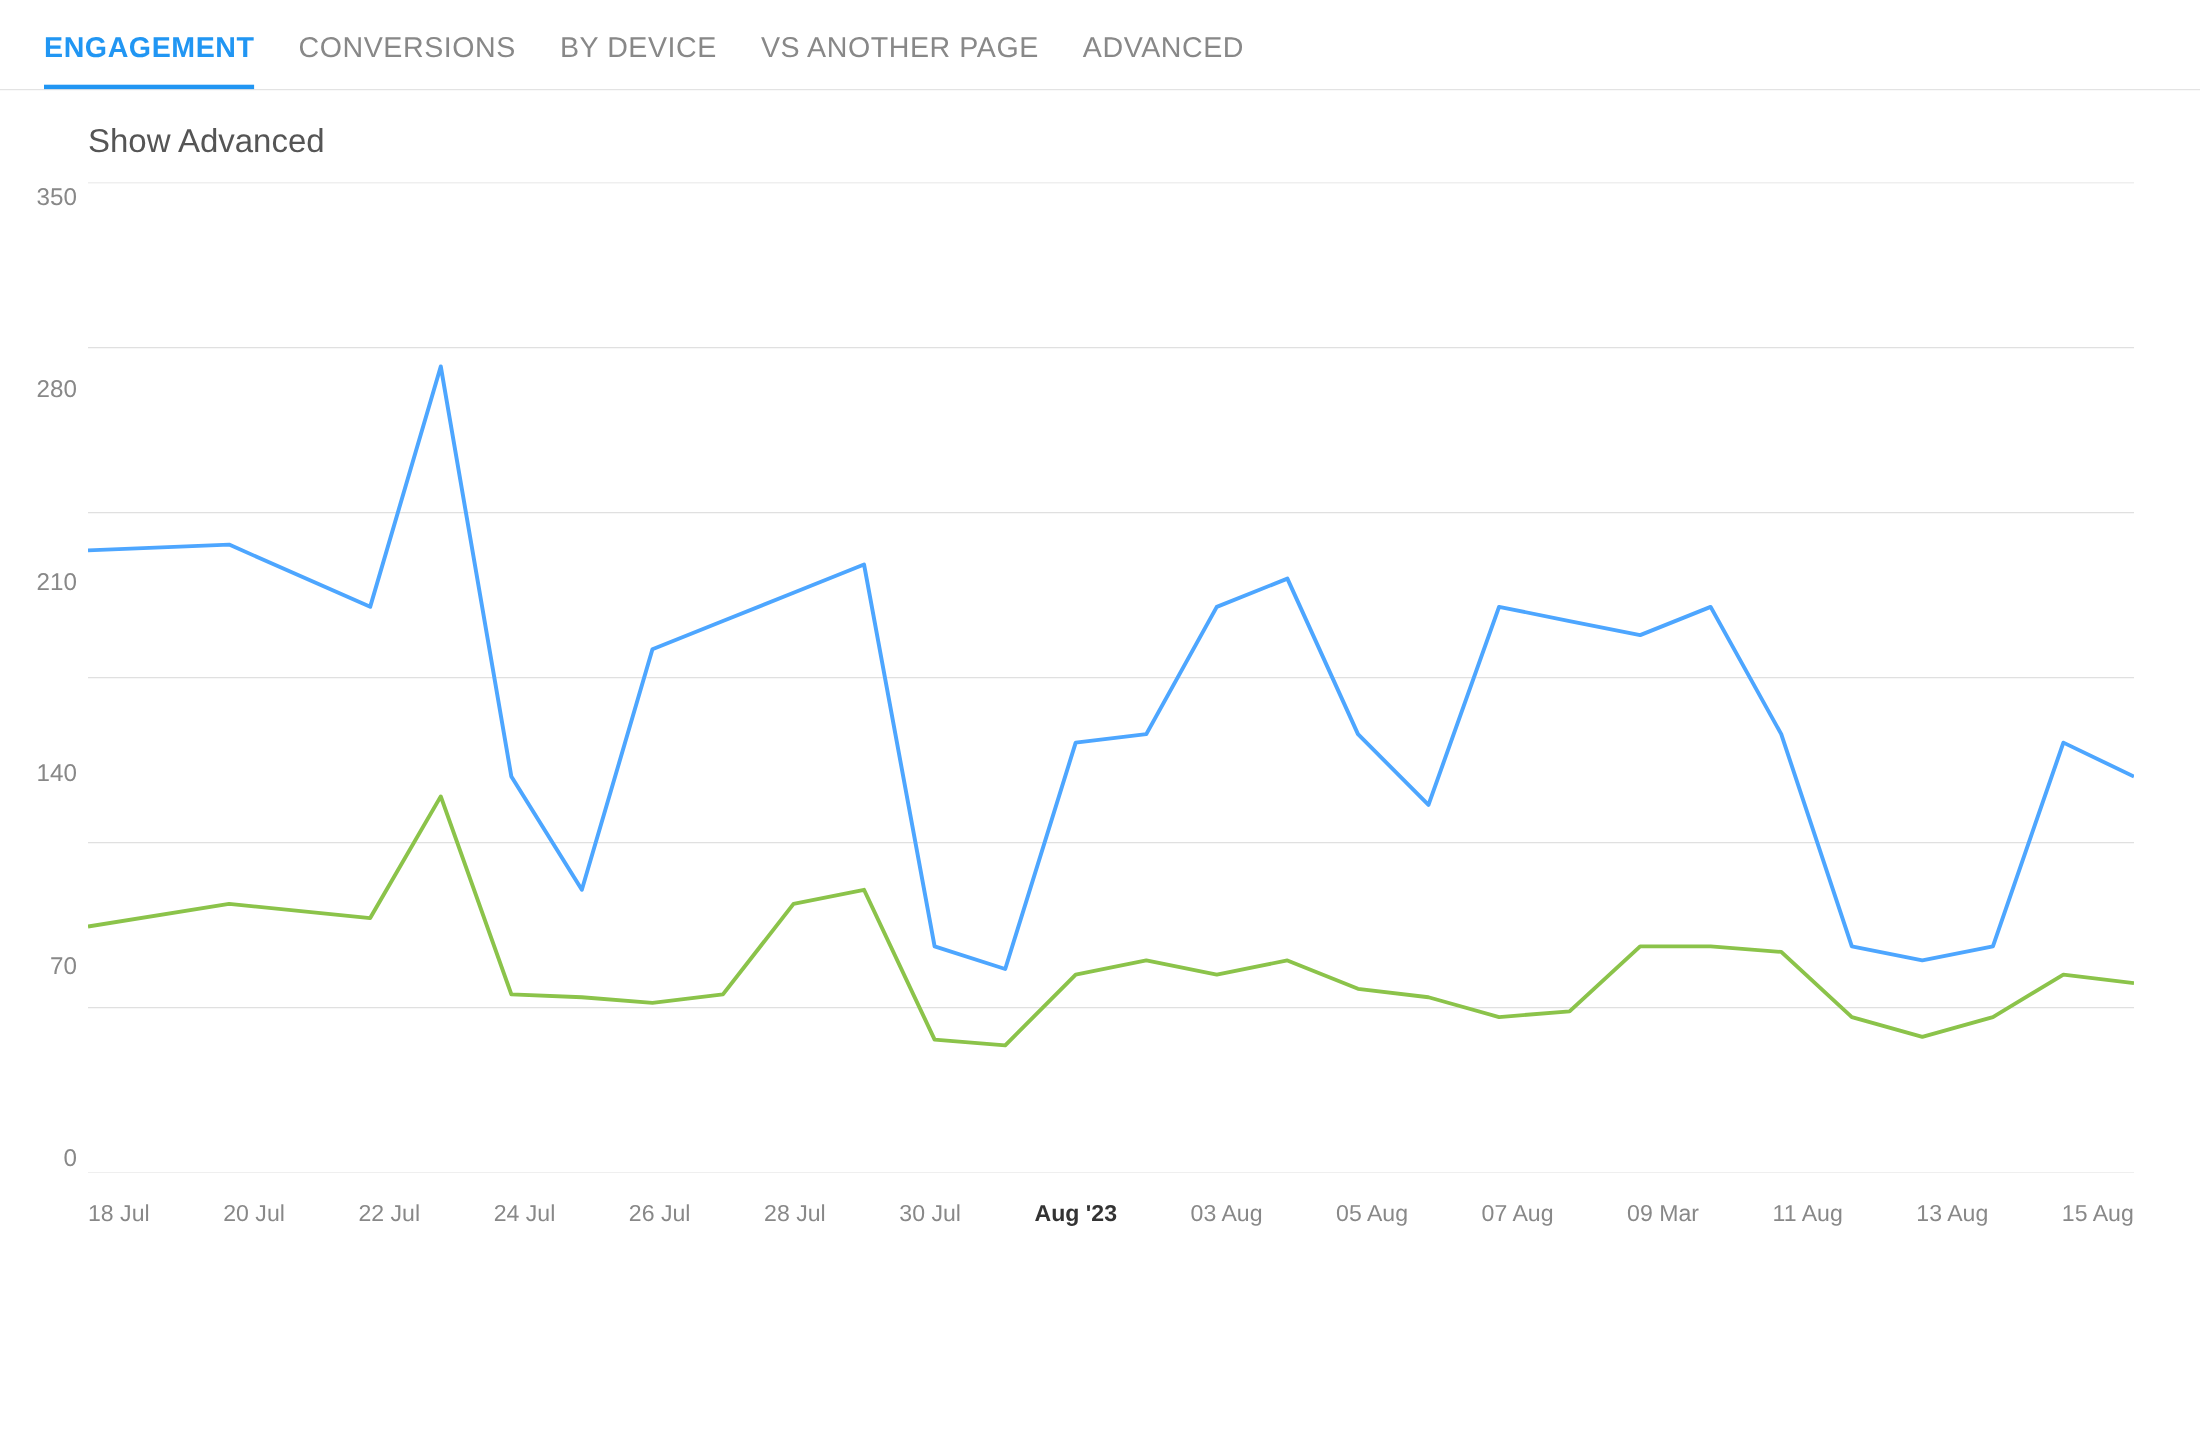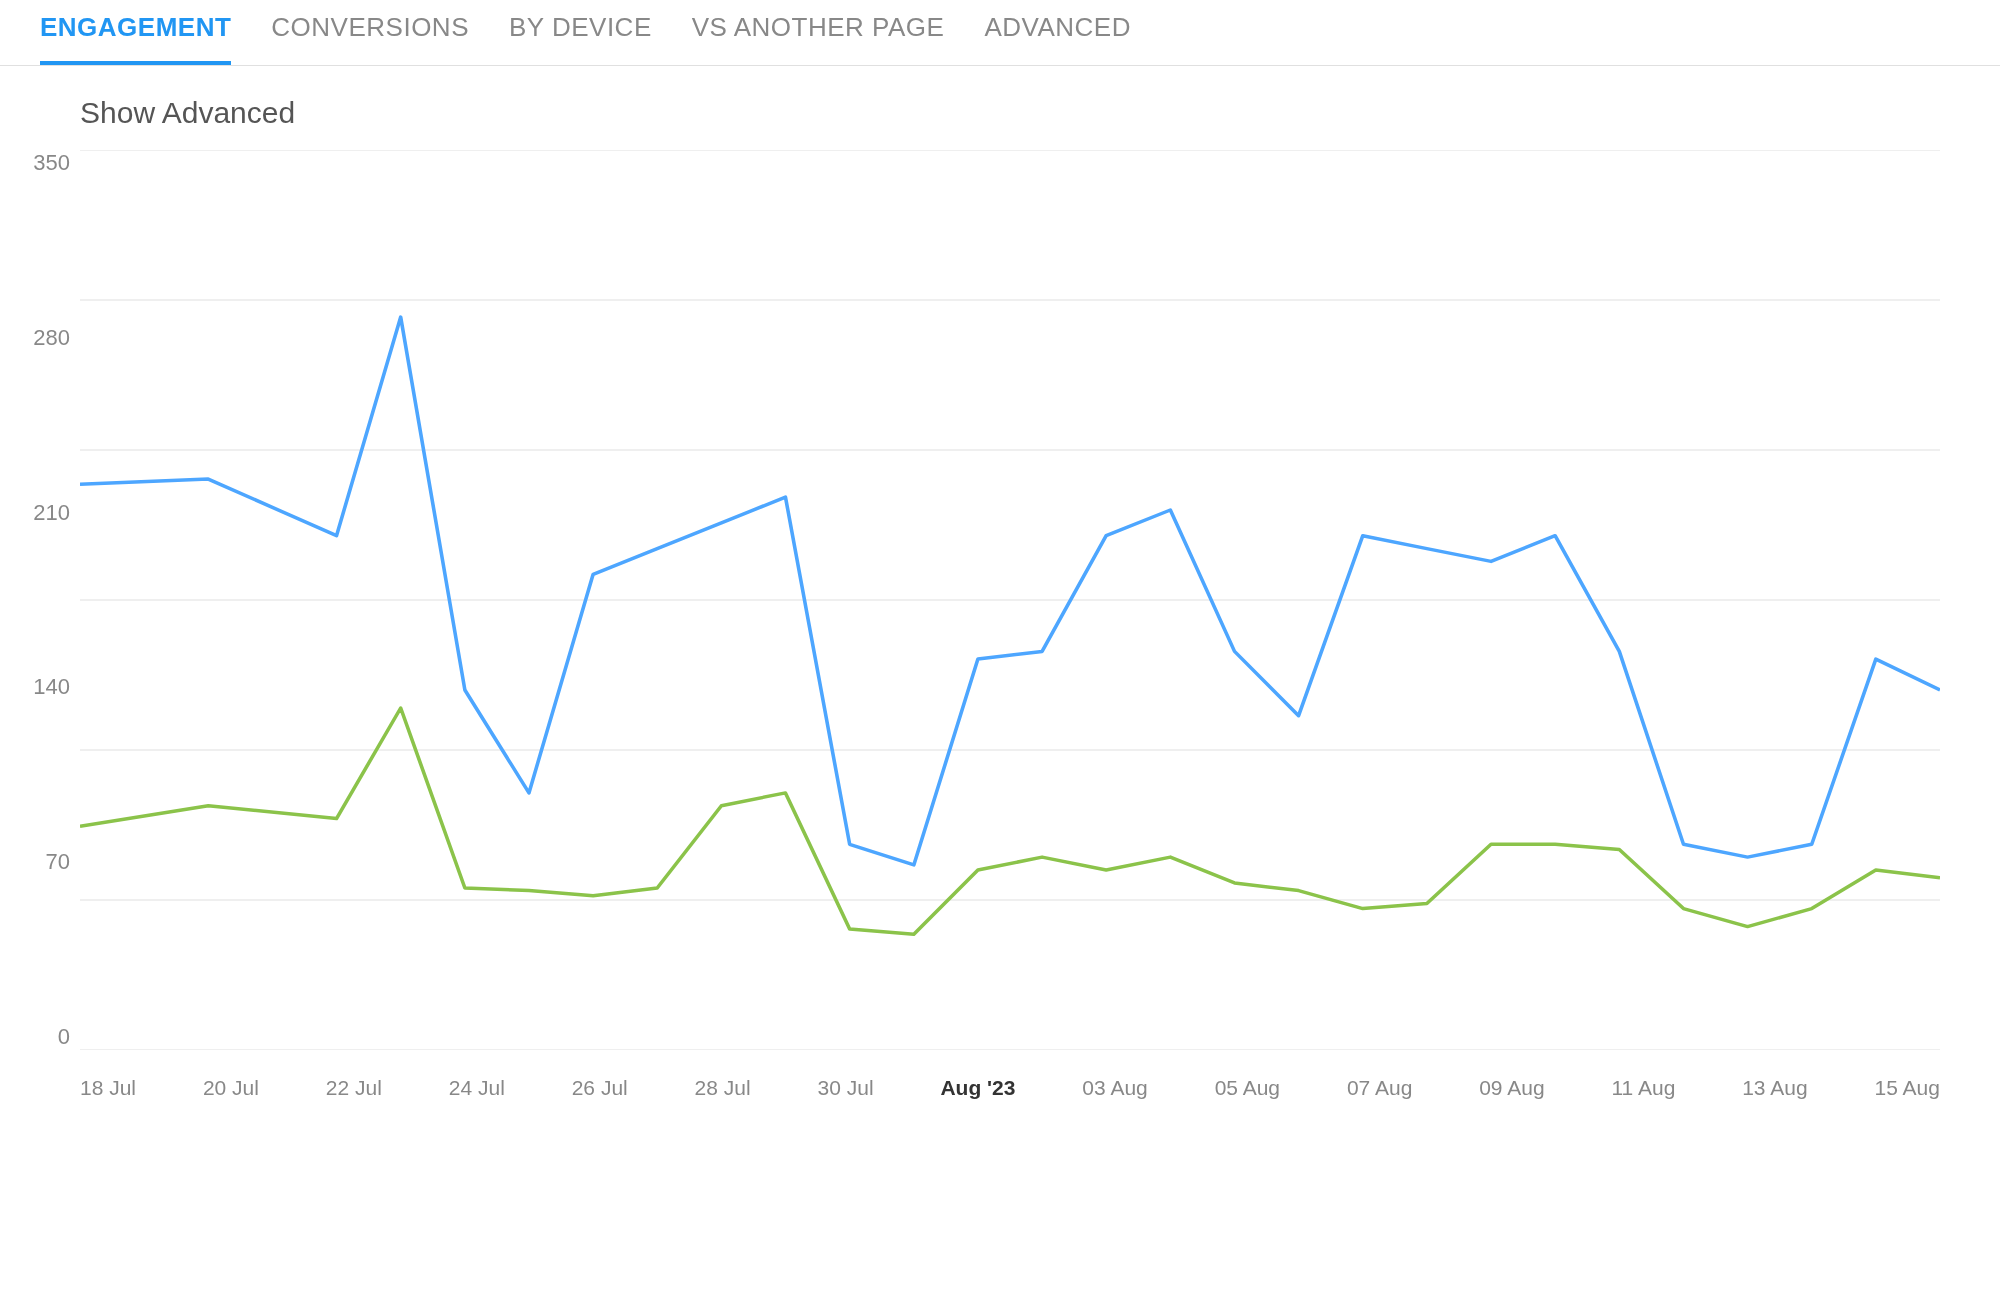--- a/index.html
+++ b/index.html
@@ -6,21 +6,21 @@
     body { font-family: Arial, sans-serif; background: #fff; color: #333; width: 2000px; height: 1316px; overflow: hidden; }
 
     .tabs {
       display: flex;
       align-items: center;
       padding: 0 40px;
       border-bottom: 1px solid #e0e0e0;
       gap: 40px;
     }
     .tab {
-      padding: 12px 0 22px;
+      padding: 28px 0 22px;
       font-size: 26px;
       font-weight: 500;
       color: #888;
       cursor: pointer;
       letter-spacing: 0.5px;
       position: relative;
       text-transform: uppercase;
     }
     .tab.active {
       color: #2196F3;
@@ -156,20 +156,20 @@
       <span class="x-label">20 Jul</span>
       <span class="x-label">22 Jul</span>
       <span class="x-label">24 Jul</span>
       <span class="x-label">26 Jul</span>
       <span class="x-label">28 Jul</span>
       <span class="x-label">30 Jul</span>
       <span class="x-label bold">Aug '23</span>
       <span class="x-label">03 Aug</span>
       <span class="x-label">05 Aug</span>
       <span class="x-label">07 Aug</span>
-      <span class="x-label">09 Aug</span>
+      <span class="x-label">09 Mar</span>
       <span class="x-label">11 Aug</span>
       <span class="x-label">13 Aug</span>
       <span class="x-label">15 Aug</span>
     </div>
   </div>
 
 </div>
 
 </body></html>

